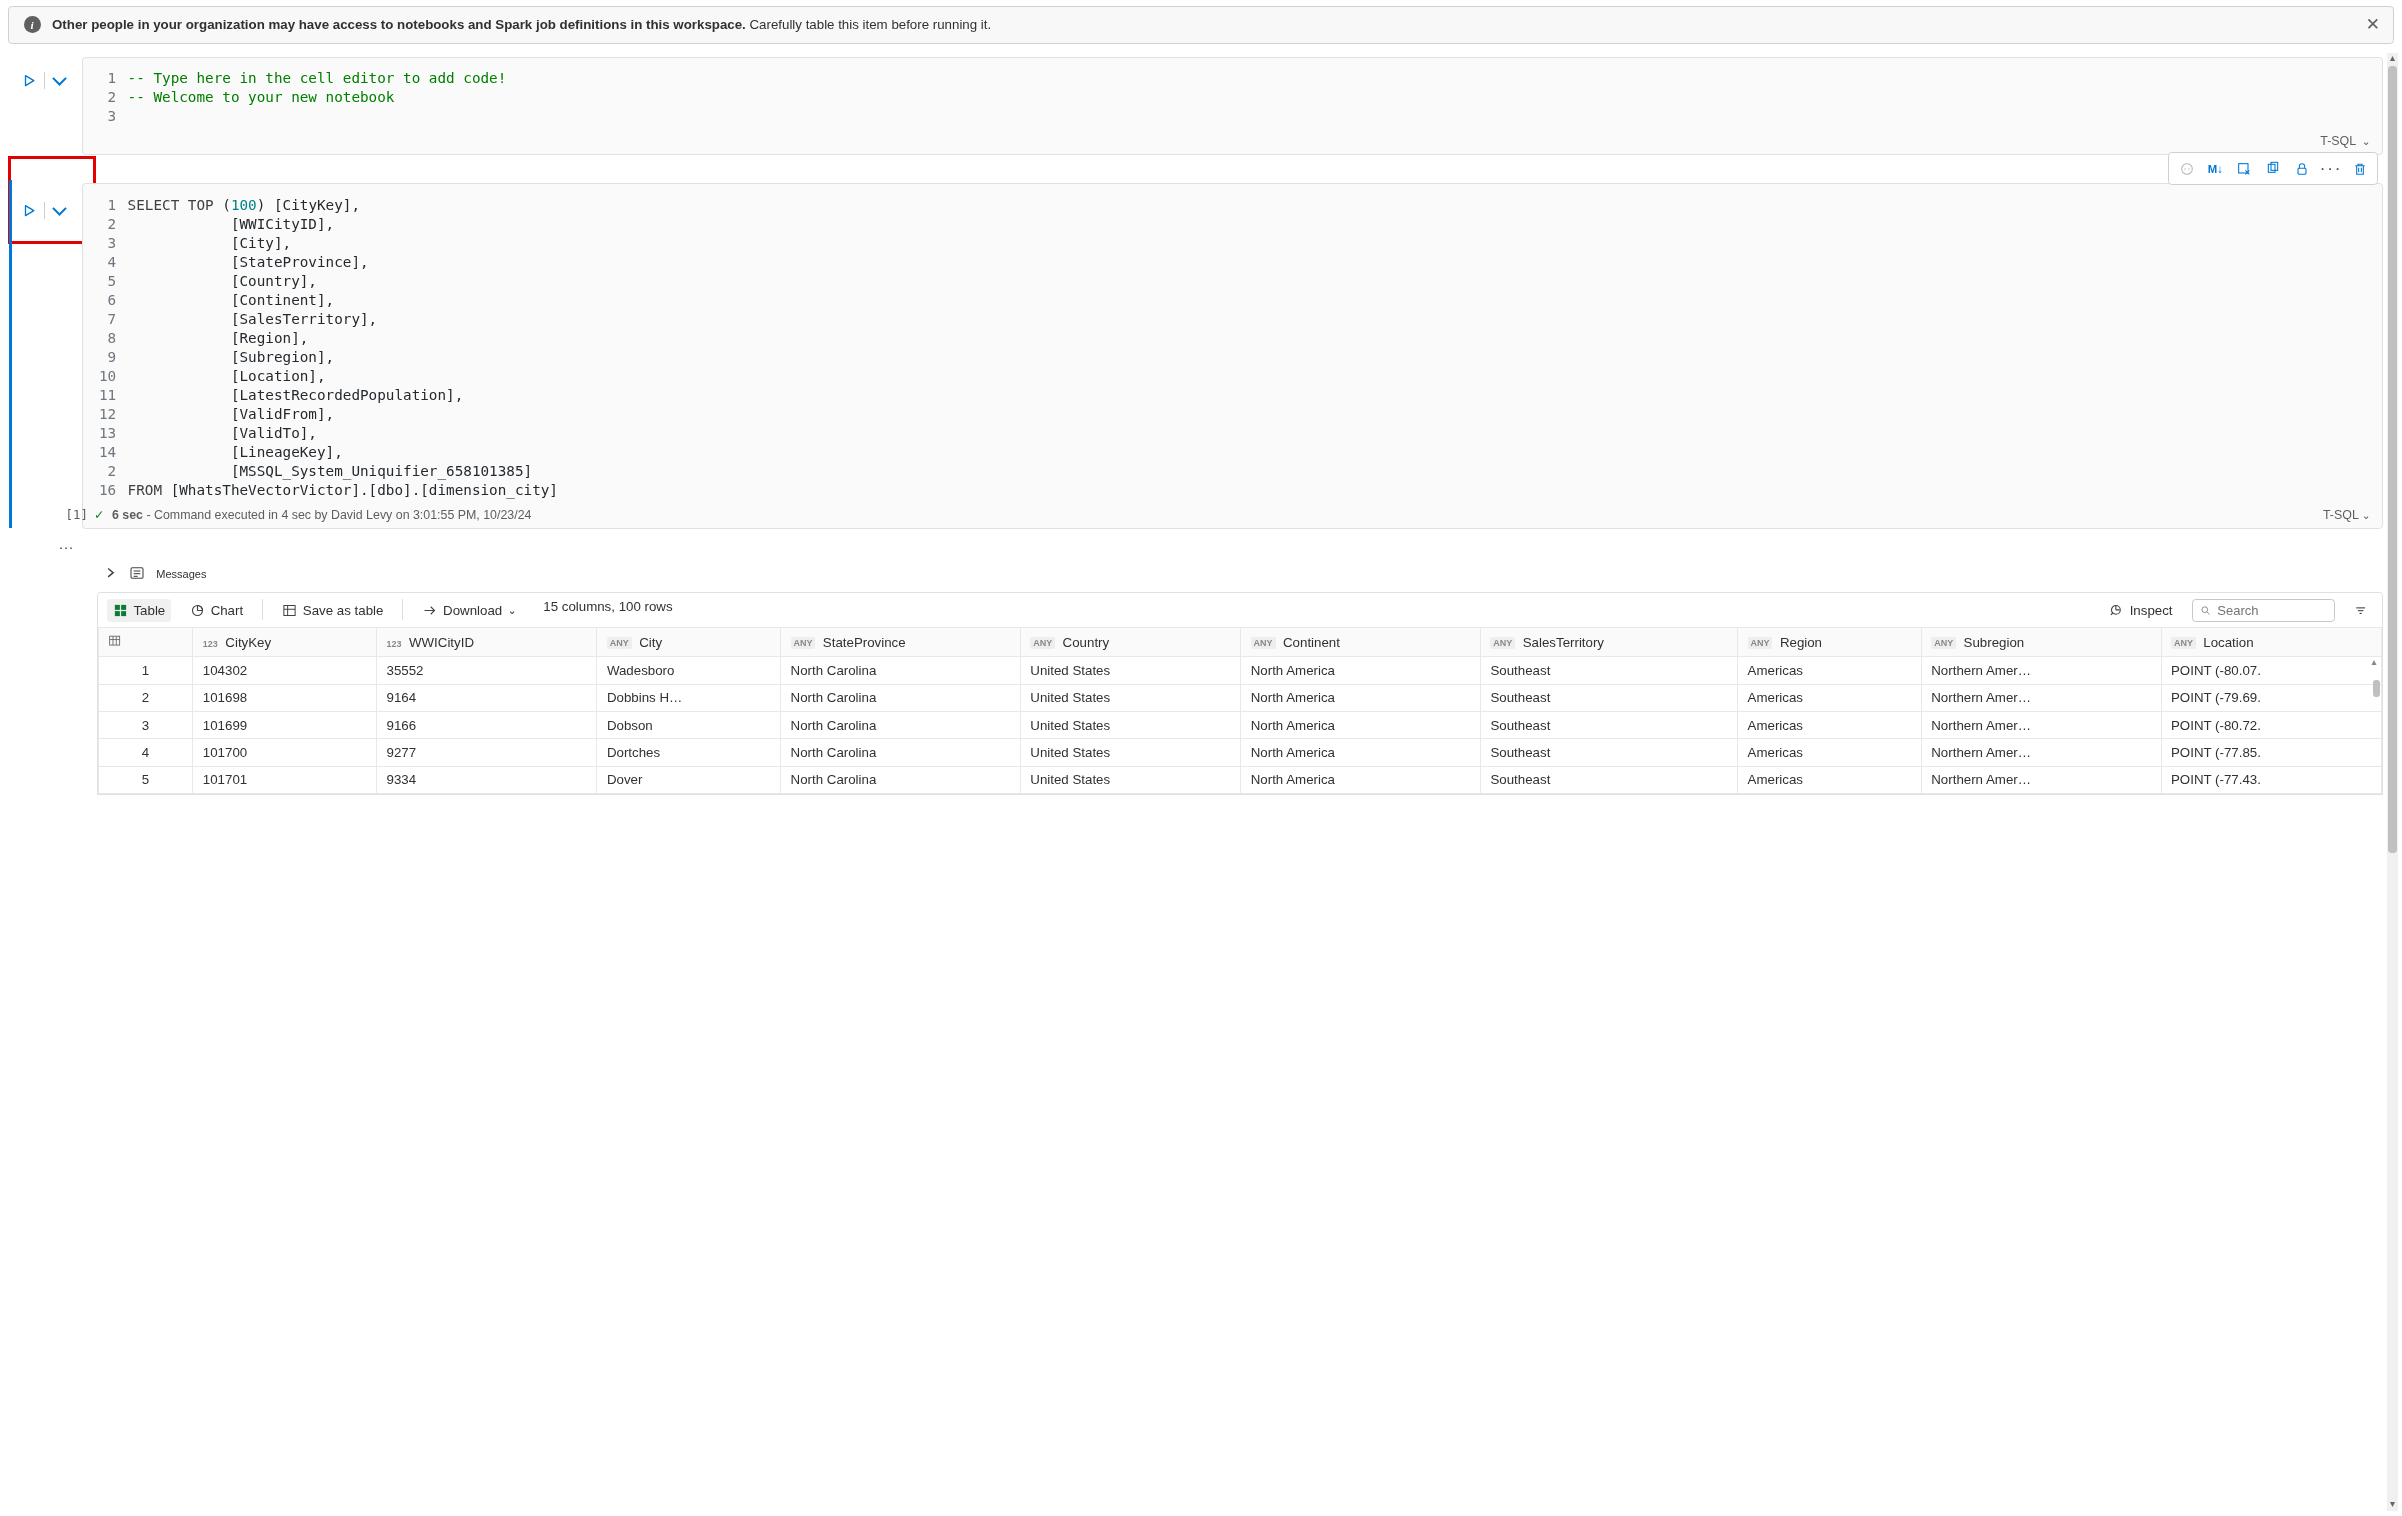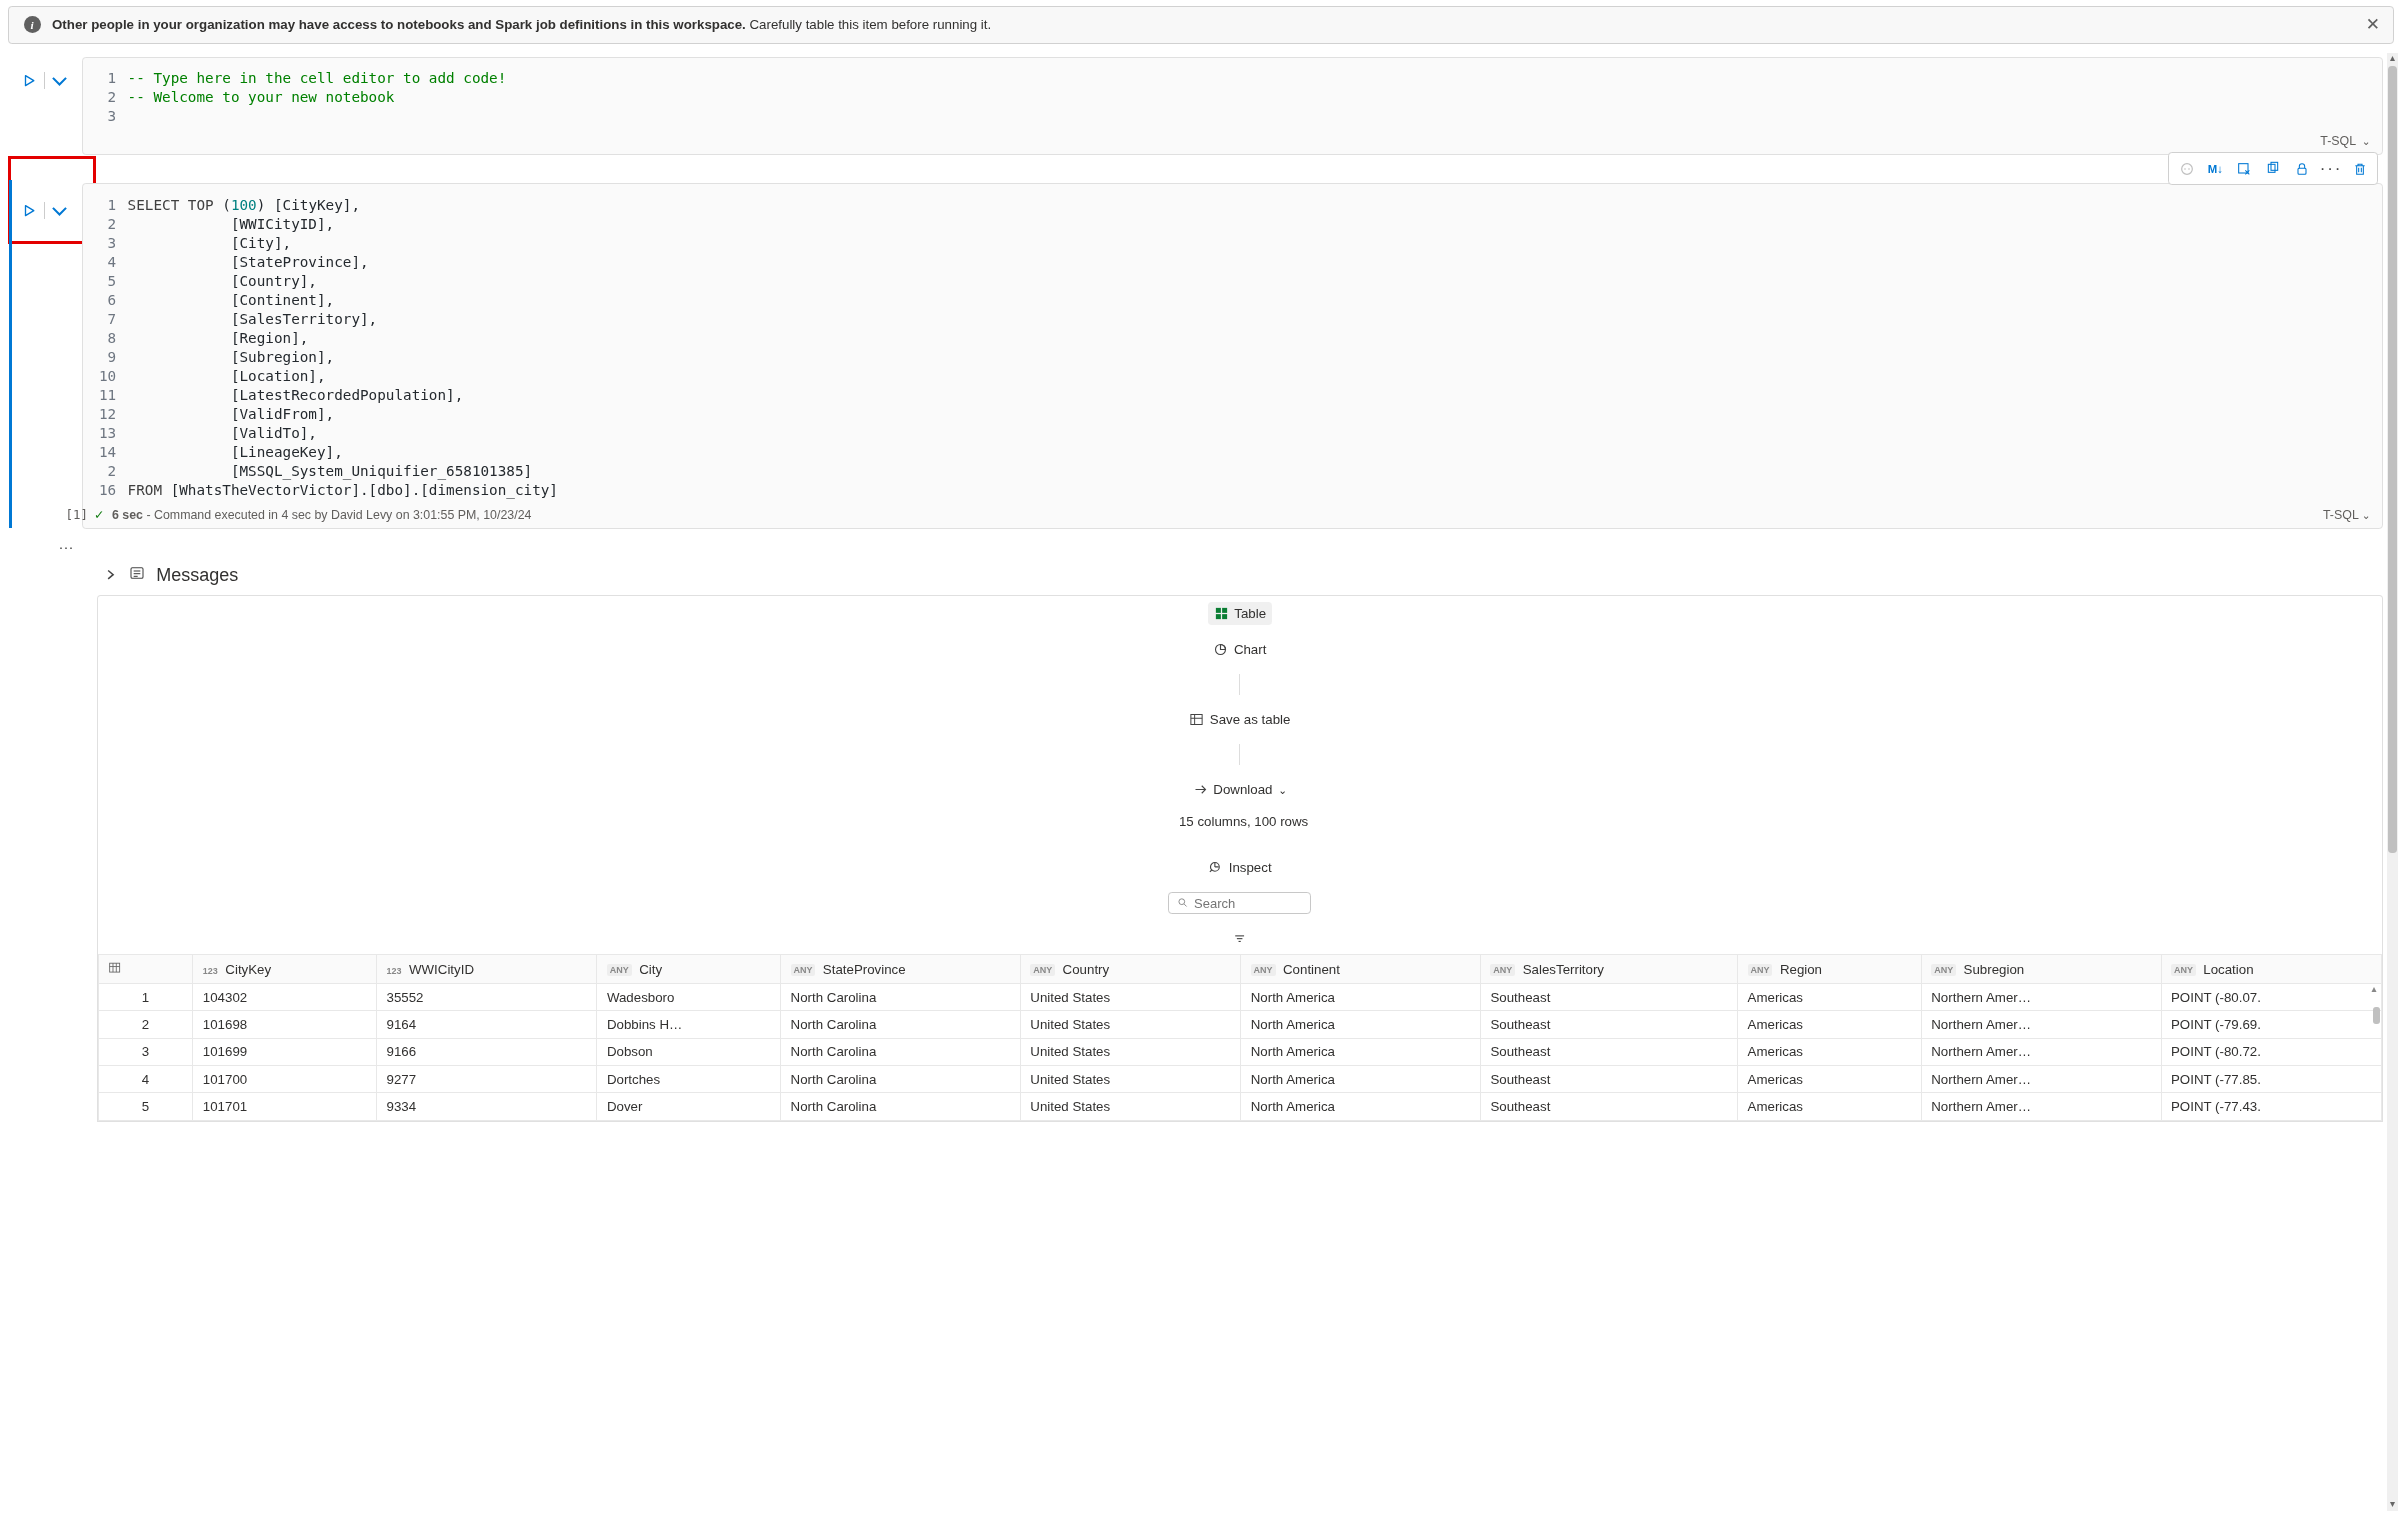--- a/index.html
+++ b/index.html
@@ -145,32 +145,31 @@
   .status-row .left { display:flex; align-items:center; gap:7.6px; }
   .exec-idx { position:absolute; left:-28.5px; font-size:12.4px; color:#605e5c; font-family:Consolas,monospace;}
   .exec-idx-wrap { position:relative; }
   .check { color:#107c10; }
   .ellipsis-small { color:#444; font-size:15px; }
 
   
   .results { padding:0 0 0 89px; }
   .messages-row {
     display:flex; align-items:center; gap:11.4px;
-    padding:9.5px 7.6px; font-size:18px;
+    padding:9.5px 7.6px; font-size:11px;
   }
   .messages-row .exp { cursor:pointer; }
   .msg-icon svg { width:16px; height:16px; color:#444; }
 
   .result-toolbar {
-    display:flex; align-items:center;
+    display:flex; 
     border:1px solid #e0e0e0; border-bottom:none;
     border-top-left-radius:3.8px; border-top-right-radius:3.8px;
     background:#fff; padding:5.7px 9.5px; gap:13.3px;
     font-size:13.3px;
-    flex-direction:column;
   }
   .rt-item { display:flex; align-items:center; gap:5.7px; cursor:pointer; padding:3.8px 5.7px; }
   .rt-item.active { background:#f0f0f0; border-radius:3.8px; }
   .rt-divider { width:1px; height:21px; background:#ddd; }
   .rt-spacer { flex:1; }
   .search-box {
     display:flex; align-items:center; gap:5.7px;
     border:1px solid #c8c8c8; border-radius:3.8px;
     padding:2.9px 7.6px; width:143px;
   }

